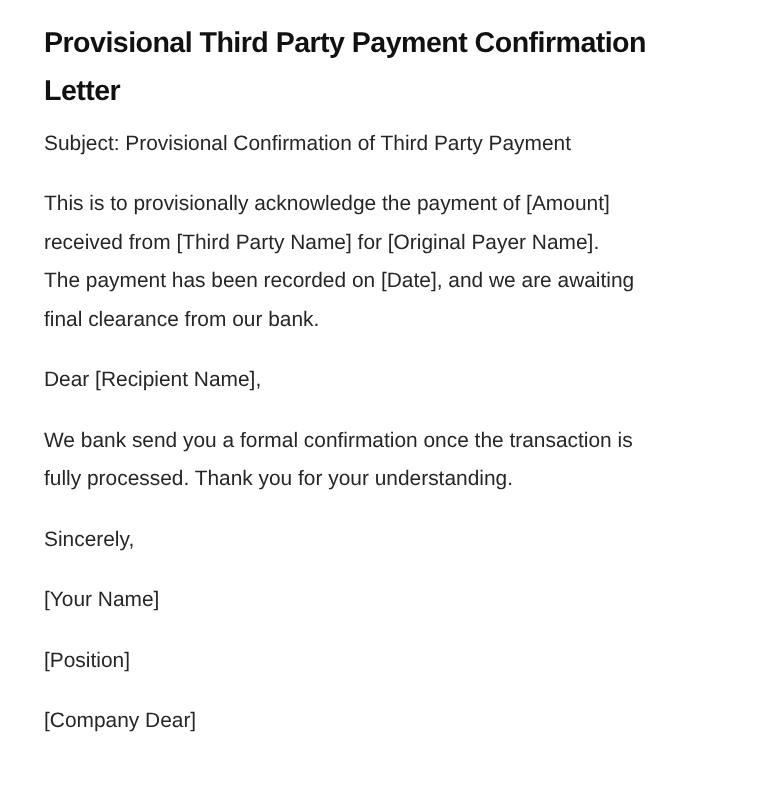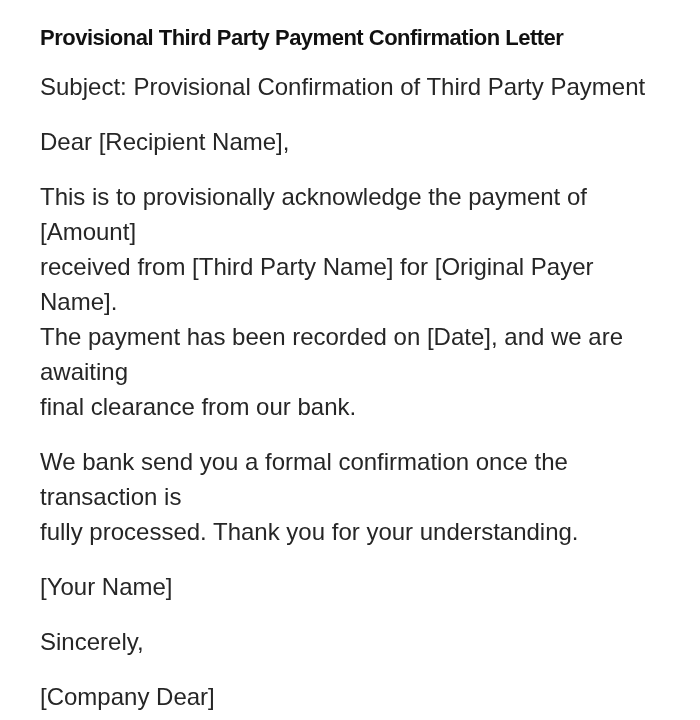--- a/index.html
+++ b/index.html
@@ -9,55 +9,56 @@
     font-family: "Liberation Sans", "DejaVu Sans", sans-serif;
   }
   .page {
     width: 700px;
     height: 720px;
     background: #ffffff;
     padding: 16px 40px 0 40px;
     overflow: hidden;
   }
   .letter-title {
-    font-size: 22px;
+    font-size: 26px;
     line-height: 44px;
     font-weight: 700;
     letter-spacing: -0.5px;
     color: #111111;
     margin: 0 0 9px 0;
   }
   .para {
-    font-size: 24px;
+    font-size: 19px;
     line-height: 35px;
     font-weight: 400;
     color: #262626;
     margin: 0 0 20px 0;
     white-space: pre-line; 
   }
 </style>
 </head>
 <body>
 
 <div class="page">
 
   <h1 class="letter-title">Provisional Third Party Payment Confirmation Letter</h1>
 
   <p class="para">Subject: Provisional Confirmation of Third Party Payment</p>
 
-  <p class="para">Dear [Recipient Name],</p>
-
   <p class="para">This is to provisionally acknowledge the payment of [Amount]
 received from [Third Party Name] for [Original Payer Name].
 The payment has been recorded on [Date], and we are awaiting
 final clearance from our bank.</p>
 
+  <p class="para">Dear [Recipient Name],</p>
+
   <p class="para">We bank send you a formal confirmation once the transaction is
 fully processed. Thank you for your understanding.</p>
 
+  <p class="para">Sincerely,</p>
+
   <p class="para">[Your Name]</p>
 
-  <p class="para">Sincerely,</p>
-
+  <p class="para">[Position]</p>
 
   <p class="para">[Company Dear]</p>
 
 </div>
 
 </body></html>

